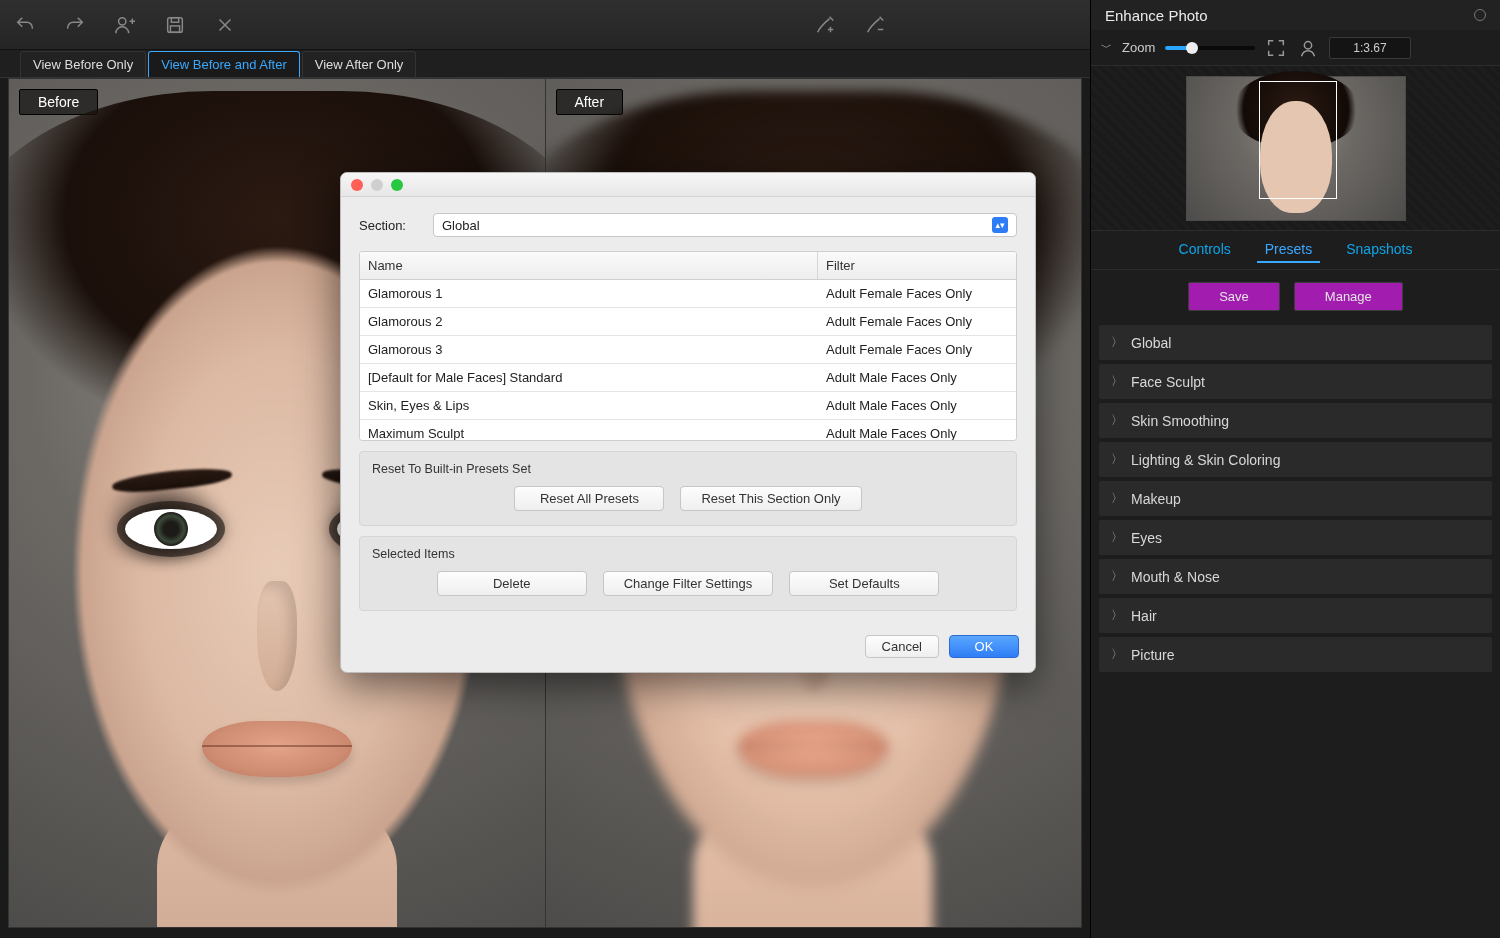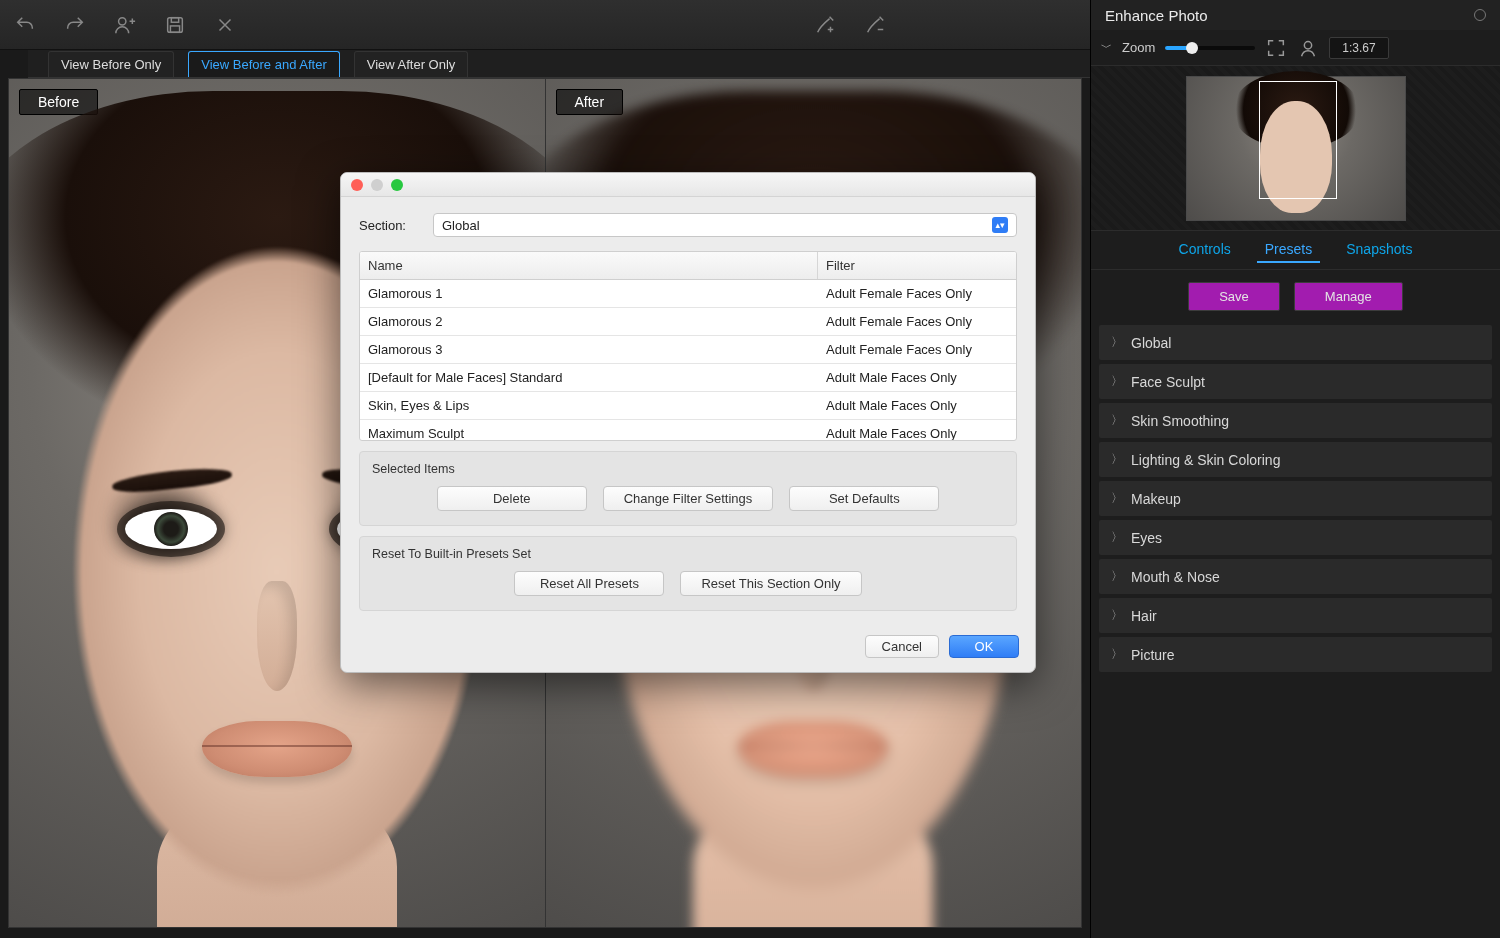--- a/index.html
+++ b/index.html
@@ -6,21 +6,21 @@
 body { background:#1a1a1a; color:#ccc; width:1500px; height:938px; overflow:hidden; position:relative; font-size:13px; }
 
 
 .topbar { height:50px; background:linear-gradient(#2f2f2f,#252525); display:flex; align-items:center; padding:0 14px; border-bottom:1px solid #111; }
 .topbar .tb-left { display:flex; gap:28px; align-items:center; }
 .topbar .tb-center { flex:1; display:flex; justify-content:center; gap:28px; align-items:center; }
 .topbar .tb-right { display:flex; gap:18px; align-items:center; }
 .ticon { width:22px; height:22px; stroke:#888; fill:none; stroke-width:1.6; cursor:pointer; }
 
 
-.viewtabs { height:28px; background:#1f1f1f; display:flex; align-items:flex-end; padding-left:20px; gap:14px; border-bottom:1px solid #333;margin-left:28px; }
+.viewtabs { height:28px; background:#1f1f1f; display:flex; align-items:flex-end; padding-left:20px; gap:2px; border-bottom:1px solid #333; }
 .viewtab { padding:5px 12px; color:#ddd; border:1px solid #333; border-bottom:none; border-radius:3px 3px 0 0; cursor:pointer; background:#222; font-size:13px; }
 .viewtab.active { color:#3aa8ff; border-color:#3aa8ff; background:#1a1a1a; }
 
 
 .canvaswrap { position:absolute; top:78px; left:8px; right:418px; bottom:10px; background:#262626; border:1px solid #333; display:flex; }
 .pane { flex:1; position:relative; overflow:hidden; background:radial-gradient(circle at 50% 35%, #8f8a84 0%, #6c6965 40%, #4e4c4a 100%); }
 .pane+.pane { border-left:1px solid #333; }
 .pane-label { position:absolute; top:10px; left:10px; background:rgba(0,0,0,.55); color:#fff; padding:4px 18px; border:1px solid #000; border-radius:2px; font-size:14px; }
 
 
@@ -46,21 +46,21 @@
 
 .sidebar { position:absolute; top:0; right:0; bottom:0; width:410px; background:#1d1d1d; border-left:1px solid #000; display:flex; flex-direction:column; }
 .side-title { height:30px; display:flex; align-items:center; justify-content:space-between; padding:0 14px; color:#eaeaea; font-size:15px; background:#222; }
 .side-title .gear { width:12px; height:12px; border:1px solid #777; border-radius:50%; }
 .zoomrow { height:36px; display:flex; align-items:center; gap:10px; padding:0 10px; border-bottom:1px solid #2c2c2c; }
 .zoomrow .chev { font-size:11px; color:#bbb; }
 .slider { flex:1; height:4px; background:#0a0a0a; border-radius:2px; position:relative; max-width:90px; }
 .slider::before { content:""; position:absolute; left:0; width:30%; top:0; bottom:0; background:#2aa5ff; border-radius:2px; }
 .slider::after { content:""; position:absolute; left:30%; top:50%; width:12px; height:12px; margin:-6px; background:#eee; border-radius:50%; }
 .zicon { width:22px; height:22px; stroke:#999; fill:none; stroke-width:1.6; cursor:pointer; }
-.zoomval { background:#141414; border:1px solid #3a3a3a; padding:3px 12px; color:#ccc; font-size:12px; border-radius:2px; }
+.zoomval { background:#141414; border:1px solid #3a3a3a; padding:3px 23px; color:#ccc; font-size:12px; border-radius:2px; }
 
 .nav-preview { height:165px; display:flex; align-items:center; justify-content:center; background:repeating-linear-gradient(45deg,#1a1a1a,#1a1a1a 4px,#1d1d1d 4px,#1d1d1d 8px); border-bottom:1px solid #2c2c2c; }
 .nav-inner { width:220px; height:145px; background:radial-gradient(circle at 50% 35%, #8f8a84 0%, #6c6965 40%, #4e4c4a 100%); position:relative; border:1px solid #4a4a4a; }
 .nav-inner .miniface { position:absolute; left:50%; top:54%; transform:translate(-50%,-50%); width:100px; height:130px; }
 .nav-inner .miniface .mh { position:absolute; left:-14px; right:-14px; top:-18px; height:78px; background:radial-gradient(circle,#2b1a12,#120a06 70%,transparent 80%); border-radius:50%; }
 .nav-inner .miniface .mf { position:absolute; inset:12px 14px 6px; background:#e4c6b1; border-radius:48% 48% 44% 44%; }
 .nav-rect { position:absolute; border:1px solid #fff; left:72px; top:4px; width:78px; height:118px; }
 
 .sidetabs { display:flex; justify-content:center; gap:18px; padding:6px 0; border-bottom:1px solid #2c2c2c; }
 .sidetab { color:#0ea5e9; padding:4px 8px; cursor:pointer; font-size:14px; }
@@ -302,33 +302,33 @@
             <div class="td">Adult Male Faces Only</div>
           </div>
           <div class="trow">
             <div class="td">Maximum Sculpt</div>
             <div class="td">Adult Male Faces Only</div>
           </div>
         </div>
     </div>
 
     <div class="groupbox">
+      <div class="group-title">Reset To Built-in Presets Set</div>
+      <div class="btnrow">
+        <button class="mac-btn">Reset All Presets</button>
+        <button class="mac-btn">Reset This Section Only</button>
+      </div>
+    </div>
+
+    <div class="groupbox">
       <div class="group-title">Selected Items</div>
       <div class="btnrow">
         <button class="mac-btn">Delete</button>
         <button class="mac-btn">Change Filter Settings</button>
         <button class="mac-btn">Set Defaults</button>
       </div>
     </div>
-
-    <div class="groupbox">
-      <div class="group-title">Reset To Built-in Presets Set</div>
-      <div class="btnrow">
-        <button class="mac-btn">Reset All Presets</button>
-        <button class="mac-btn">Reset This Section Only</button>
-      </div>
-    </div>
   </div>
   <div class="footer">
     <button class="mac-btn small">Cancel</button>
     <button class="mac-btn small primary">OK</button>
   </div>
 </div>
 
 </body></html>

